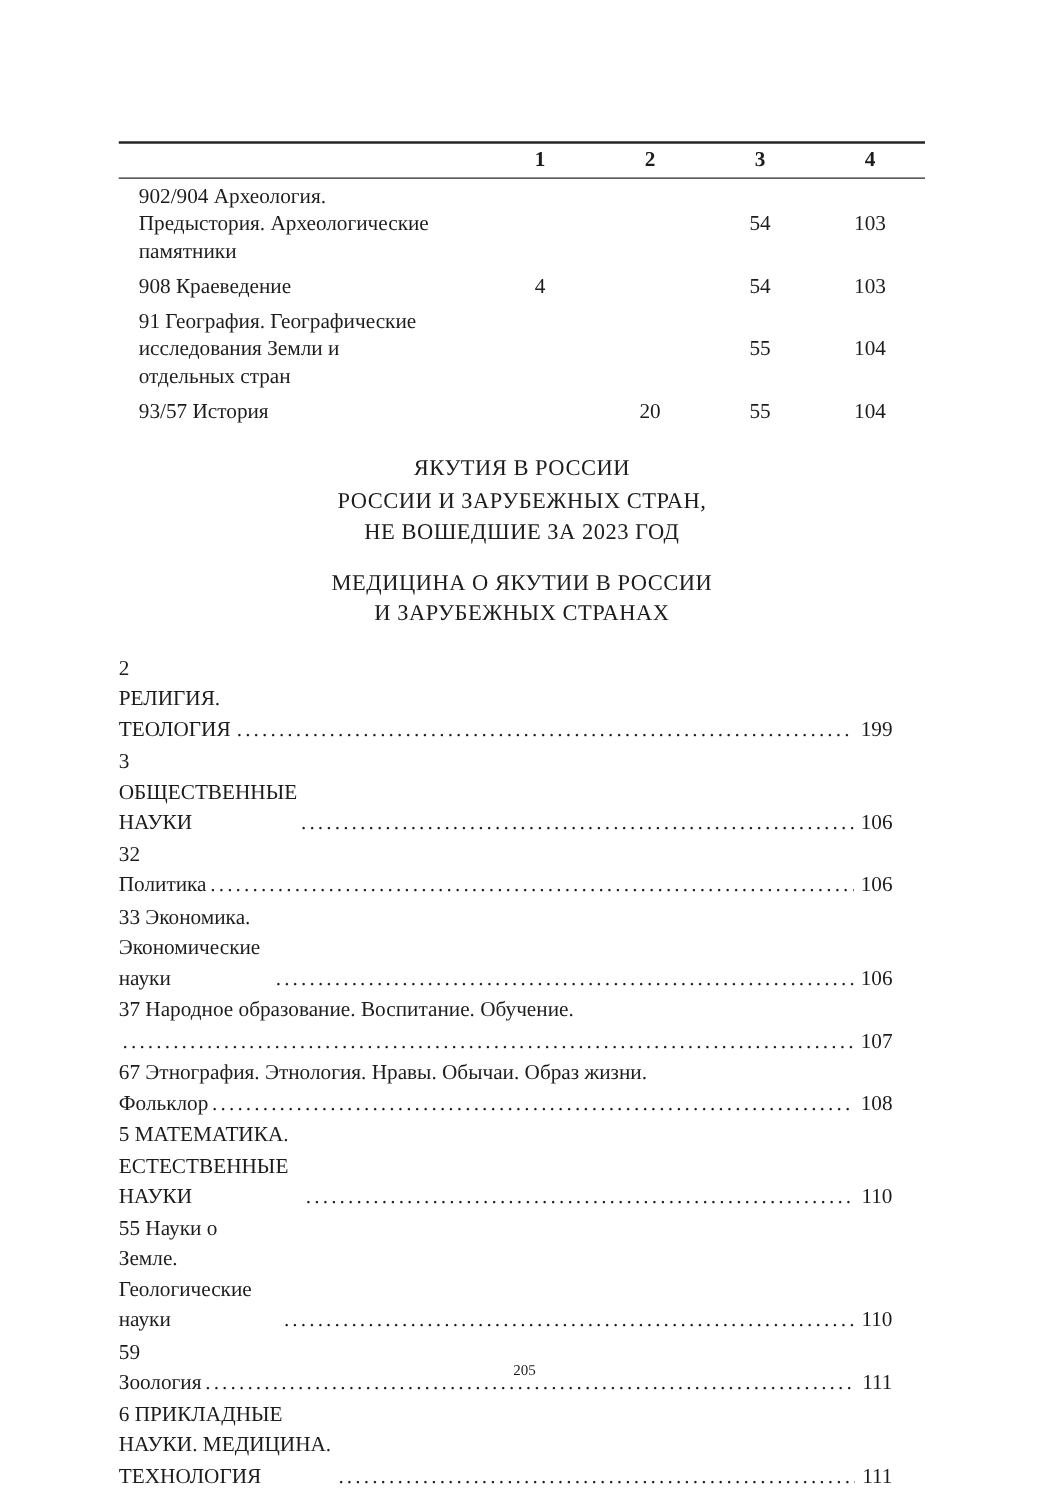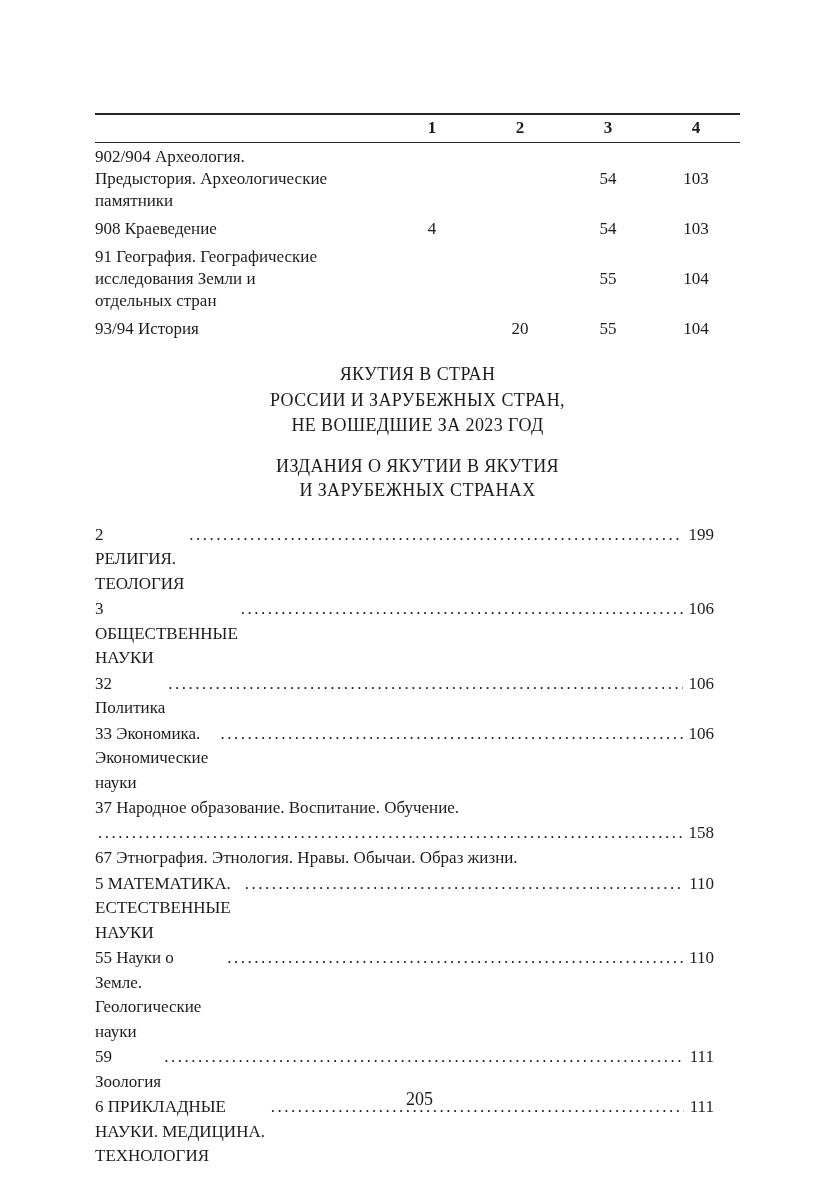--- a/index.html
+++ b/index.html
@@ -27,42 +27,42 @@
     grid-template-columns: 1fr 88px 88px 88px 88px;
     align-items: center;
   }
   .t-header {
     border-top: 2px solid #262626;
     border-bottom: 1.6px solid #262626;
     padding: 1px 0 3px 0;
     font-weight: bold;
     line-height: 23px;
   }
-  .t-row { padding: 3px 0; line-height: 22px; }
+  .t-row { padding: 3px 0; line-height: 22px; margin-left: 16px; }
   .t-label { white-space: pre-line; padding-right: 8px; }
   .t-col { text-align: center; }
 
   
   .headings {
     text-align: center;
     font-size: 18px;
     letter-spacing: 0.4px;
   }
   .heading-group1 { margin-top: 19px; line-height: 25.5px; }
   .heading-group2 { margin-top: 15px; line-height: 24px; }
 
   
   .toc {
     margin-top: 21px;
     font-size: 17px;
     line-height: 24.5px;
     padding-right: 26px;
   }
   .toc-entry { margin-bottom: 1px; }
-  .toc-last { display: flex; align-items: flex-start; }
+  .toc-last { display: flex; align-items: flex-end; }
   .toc-text { flex: 0 1 auto; }
   .toc-dots {
     flex: 1 1 auto;
     overflow: hidden;
     white-space: nowrap;
     margin: 0 6px 0 3px;
     min-width: 12px;
   }
   .toc-dots::after {
     content: "......................................................................................................................................................";
@@ -70,21 +70,21 @@
   }
   .toc-page { flex: 0 0 auto; }
 
   
   .pageno {
     position: absolute;
     left: 0;
     right: 0;
     top: 1089px;
     text-align: center;
-    font-size: 18px;
+    font-size: 12px;
   }
 </style>
 </head>
 <body>
 
 <div class="page">
 
   <div class="rtable">
     <div class="t-grid t-header">
       <div class="t-label"></div>
@@ -113,36 +113,36 @@
         <div class="t-grid t-row">
     <div class="t-label">91 География. Географические
 исследования Земли и
 отдельных стран</div>
     <div class="t-col"></div>
     <div class="t-col"></div>
     <div class="t-col">55</div>
     <div class="t-col">104</div>
   </div>
         <div class="t-grid t-row">
-    <div class="t-label">93/94 История</div>
+    <div class="t-label">93/57 История</div>
     <div class="t-col"></div>
     <div class="t-col">20</div>
     <div class="t-col">55</div>
     <div class="t-col">104</div>
   </div>
       </div>
   </div>
 
   <div class="headings heading-group1">
-    <div>ЯКУТИЯ В СТРАН</div>
+    <div>ЯКУТИЯ В РОССИИ</div>
     <div>РОССИИ И ЗАРУБЕЖНЫХ СТРАН,</div>
     <div>НЕ ВОШЕДШИЕ ЗА 2023 ГОД</div>
   </div>
   <div class="headings heading-group2">
-    <div>ИЗДАНИЯ О ЯКУТИИ В ЯКУТИЯ</div>
+    <div>МЕДИЦИНА О ЯКУТИИ В РОССИИ</div>
     <div>И ЗАРУБЕЖНЫХ СТРАНАХ</div>
   </div>
 
   <div id="toc" class="toc">
       <div class="toc-entry">
     <div class="toc-last">
       <span class="toc-text">2 РЕЛИГИЯ. ТЕОЛОГИЯ</span>
       <span class="toc-dots"></span>
       <span class="toc-page">199</span>
     </div>
@@ -165,25 +165,30 @@
     <div class="toc-last">
       <span class="toc-text">33 Экономика. Экономические науки</span>
       <span class="toc-dots"></span>
       <span class="toc-page">106</span>
     </div>
   </div>
       <div class="toc-entry">
     <div class="toc-line">37 Народное образование. Воспитание. Обучение.</div>
         <div class="toc-last">
       <span class="toc-dots"></span>
-      <span class="toc-page">158</span>
+      <span class="toc-page">107</span>
     </div>
   </div>
       <div class="toc-entry">
     <div class="toc-line">67 Этнография. Этнология. Нравы. Обычаи. Образ жизни.</div>
+        <div class="toc-last">
+      <span class="toc-text">Фольклор</span>
+      <span class="toc-dots"></span>
+      <span class="toc-page">108</span>
+    </div>
   </div>
       <div class="toc-entry">
     <div class="toc-last">
       <span class="toc-text">5 МАТЕМАТИКА. ЕСТЕСТВЕННЫЕ НАУКИ</span>
       <span class="toc-dots"></span>
       <span class="toc-page">110</span>
     </div>
   </div>
       <div class="toc-entry">
     <div class="toc-last">

